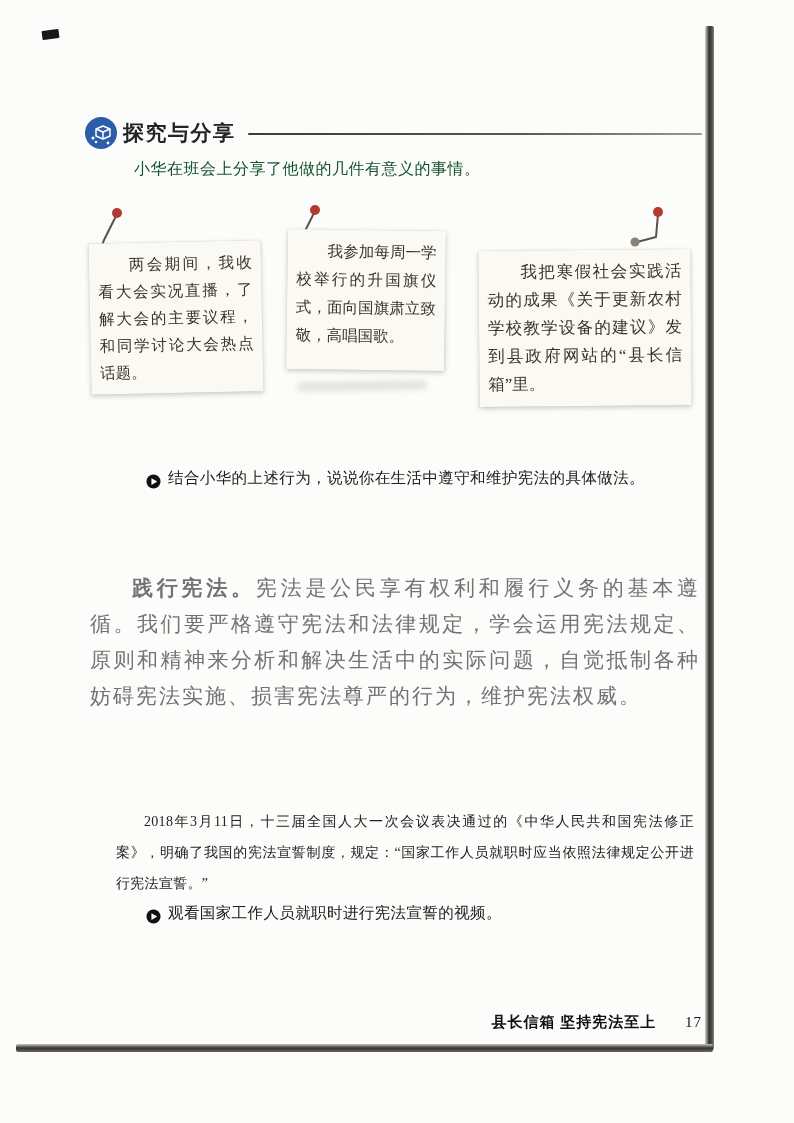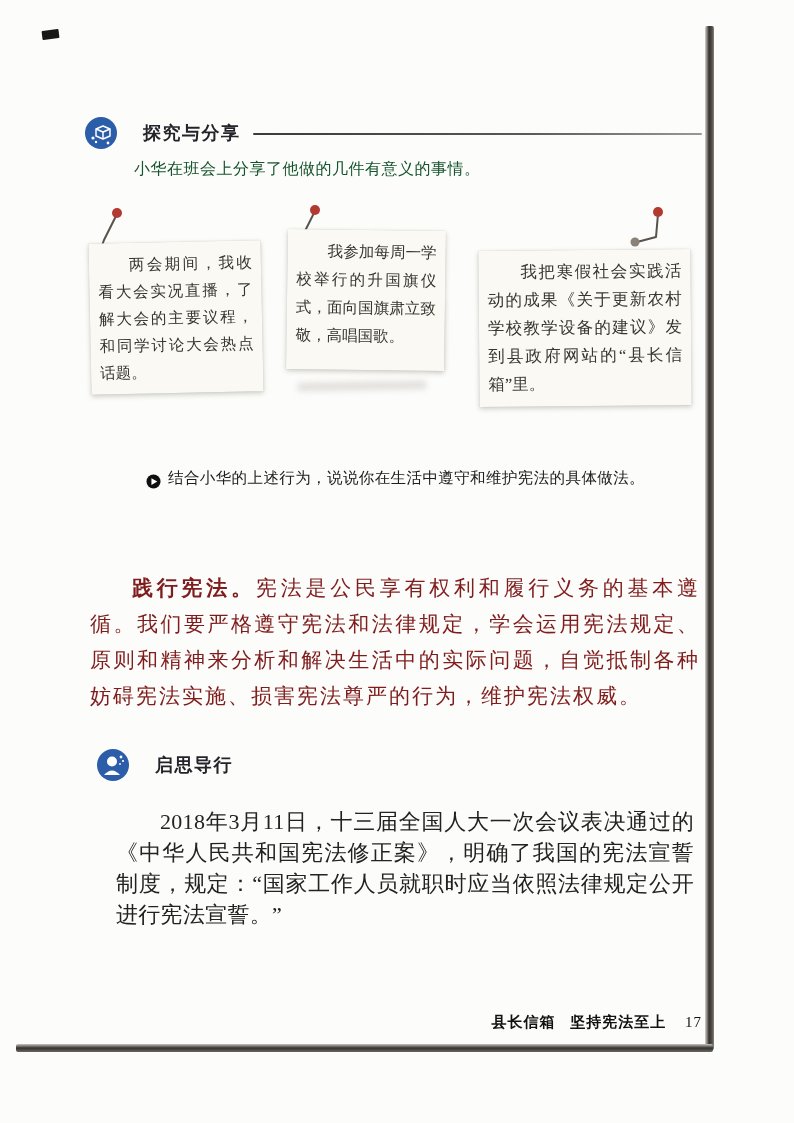--- a/index.html
+++ b/index.html
@@ -31,22 +31,22 @@
   .smudge.s2 { left:298px; top:382px; width:128px; height:8px; transform:rotate(-1deg); }
   .smudge.s3 { left:430px; top:300px; width:14px;  height:70px; opacity:.5; }
 
   
   .section-header { position:absolute; display:flex; align-items:center; }
   .explore-header { left:84px; top:116px; width:618px; }
   .guide-header   { left:96px; top:748px; }
   .section-icon { width:34px; height:34px; flex:0 0 auto; }
   .section-title {
     font-family:Liberation Serif, serif;
-    font-weight:700; font-size:18px; color:#23232a;
-    margin-left:25px; letter-spacing:1.5px; white-space:nowrap;
+    font-weight:700; font-size:21px; color:#23232a;
+    margin-left:5px; letter-spacing:1.5px; white-space:nowrap;
   }
   .header-rule {
     flex:1; height:2px; margin-left:12px; margin-top:2px;
     background:linear-gradient(to right,#3d3b38,#5a5853 60%,#9b9892);
     border-radius:1px;
   }
 
   
   .intro {
     position:absolute; left:134px; top:159px; width:520px;
@@ -75,39 +75,39 @@
     font-size:15.5px; color:#202020; letter-spacing:.4px;
   }
   .task-row .bullet { flex:0 0 auto; margin-right:7px; margin-top:2px; }
   .task-explore { left:146px; top:468px; width:530px; }
   .task-guide   { left:146px; top:903px; width:530px; }
 
   
   .body-para {
     position:absolute; left:90px; top:570px; width:610px;
     font-size:21px; line-height:36px; letter-spacing:2px;
-    color:#7f1d1d; text-align:justify; text-indent:2em;
+    color:#737373; text-align:justify; text-indent:2em;
   }
   .body-para .lead { font-weight:700; }
 
   
   .guide-para {
     position:absolute; left:116px; top:806px; width:578px;
-    font-size:22px; line-height:31px; letter-spacing:.3px;
+    font-size:14px; line-height:31px; letter-spacing:.3px;
     color:#222222; text-align:justify; text-indent:2em;
   }
 
   
   .footer {
     position:absolute; right:92px; top:1013px;
     font-size:15px; color:#111; text-align:right; letter-spacing:1px;
   }
   .footer .unit, .footer .chapter { font-weight:700; }
-  .footer .chapter { margin-left:10px; }
-  .footer .pageno { margin-left:14px; font-weight:400; }
+  .footer .chapter { }
+  .footer .pageno { margin-left:24px; font-weight:400; }
 </style>
 </head>
 <body>
 
 <div class="page">
 
   <div class="scan-mark-topleft"></div>
   <div class="scan-edge-right"></div>
   <div class="scan-edge-bottom"></div>
   <div class="smudge s1"></div>
@@ -163,34 +163,30 @@
       <circle cx="8" cy="8" r="7.5" fill="#101010"></circle>
       <path d="M5.8 4.4 L12 8 L5.8 11.6 Z" fill="#ffffff"></path>
     </svg>
     <span>结合小华的上述行为，说说你在生活中遵守和维护宪法的具体做法。</span>
   </div>
 
   <p class="body-para">
     <span class="lead">践行宪法。</span><span>宪法是公民享有权利和履行义务的基本遵循。我们要严格遵守宪法和法律规定，学会运用宪法规定、原则和精神来分析和解决生活中的实际问题，自觉抵制各种妨碍宪法实施、损害宪法尊严的行为，维护宪法权威。</span>
   </p>
 
-  <div class="section-header guide-header">
-    <svg class="section-icon" viewBox="0 0 34 34">
-      <circle cx="17" cy="17" r="16" fill="#2b5da8"></circle>
-      <circle cx="16" cy="13.5" r="5" fill="#ffffff"></circle>
-      <path d="M8 27 q8 -9 16 0 Z" fill="#ffffff"></path>
-      <circle cx="25" cy="9" r="1.4" fill="#ffffff"></circle>
-      <circle cx="27" cy="13" r="1.1" fill="#ffffff"></circle>
-      <circle cx="24" cy="16" r="0.9" fill="#ffffff"></circle>
-    </svg>
-    <span class="section-title">启思导行</span>
-  </div>
 
   <p class="guide-para">2018年3月11日，十三届全国人大一次会议表决通过的《中华人民共和国宪法修正案》，明确了我国的宪法宣誓制度，规定：“国家工作人员就职时应当依照法律规定公开进行宪法宣誓。”</p>
 
+  <div class="task-row task-guide">
+    <svg class="bullet" viewBox="0 0 16 16" width="15" height="15">
+      <circle cx="8" cy="8" r="7.5" fill="#101010"></circle>
+      <path d="M5.8 4.4 L12 8 L5.8 11.6 Z" fill="#ffffff"></path>
+    </svg>
+    <span>观看国家工作人员就职时进行宪法宣誓的视频。</span>
+  </div>
 
   <div class="footer">
     <span class="unit">县长信箱</span>
     <span class="chapter">坚持宪法至上</span>
     <span class="pageno">17</span>
   </div>
 
 </div>
 
 </body></html>

